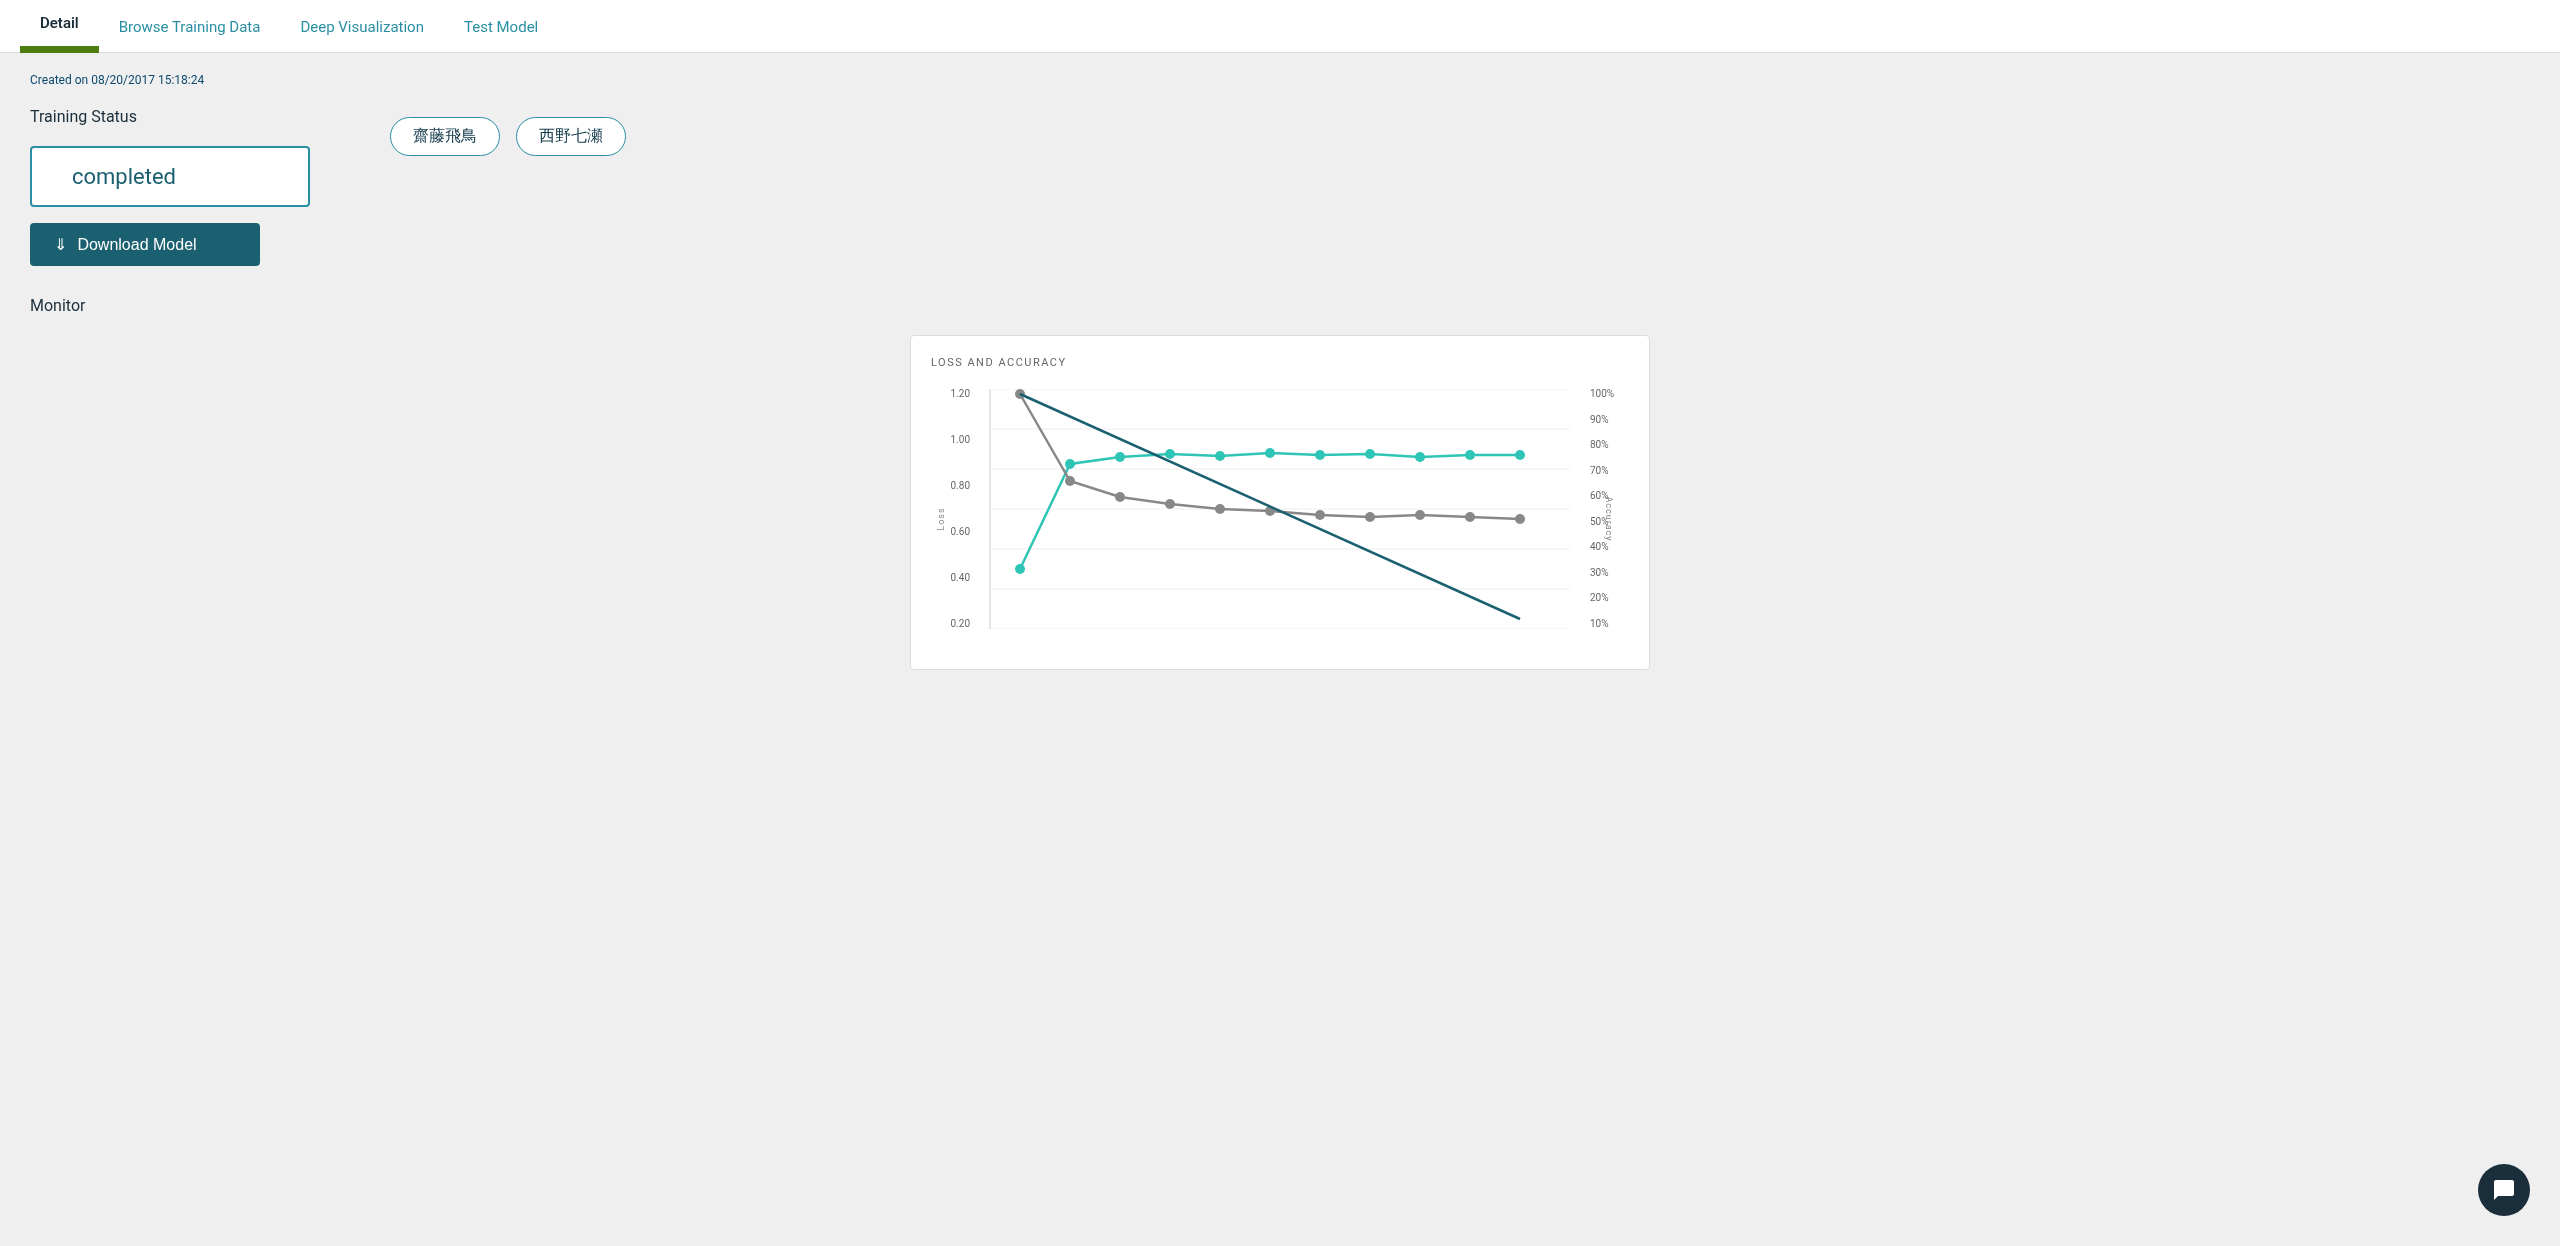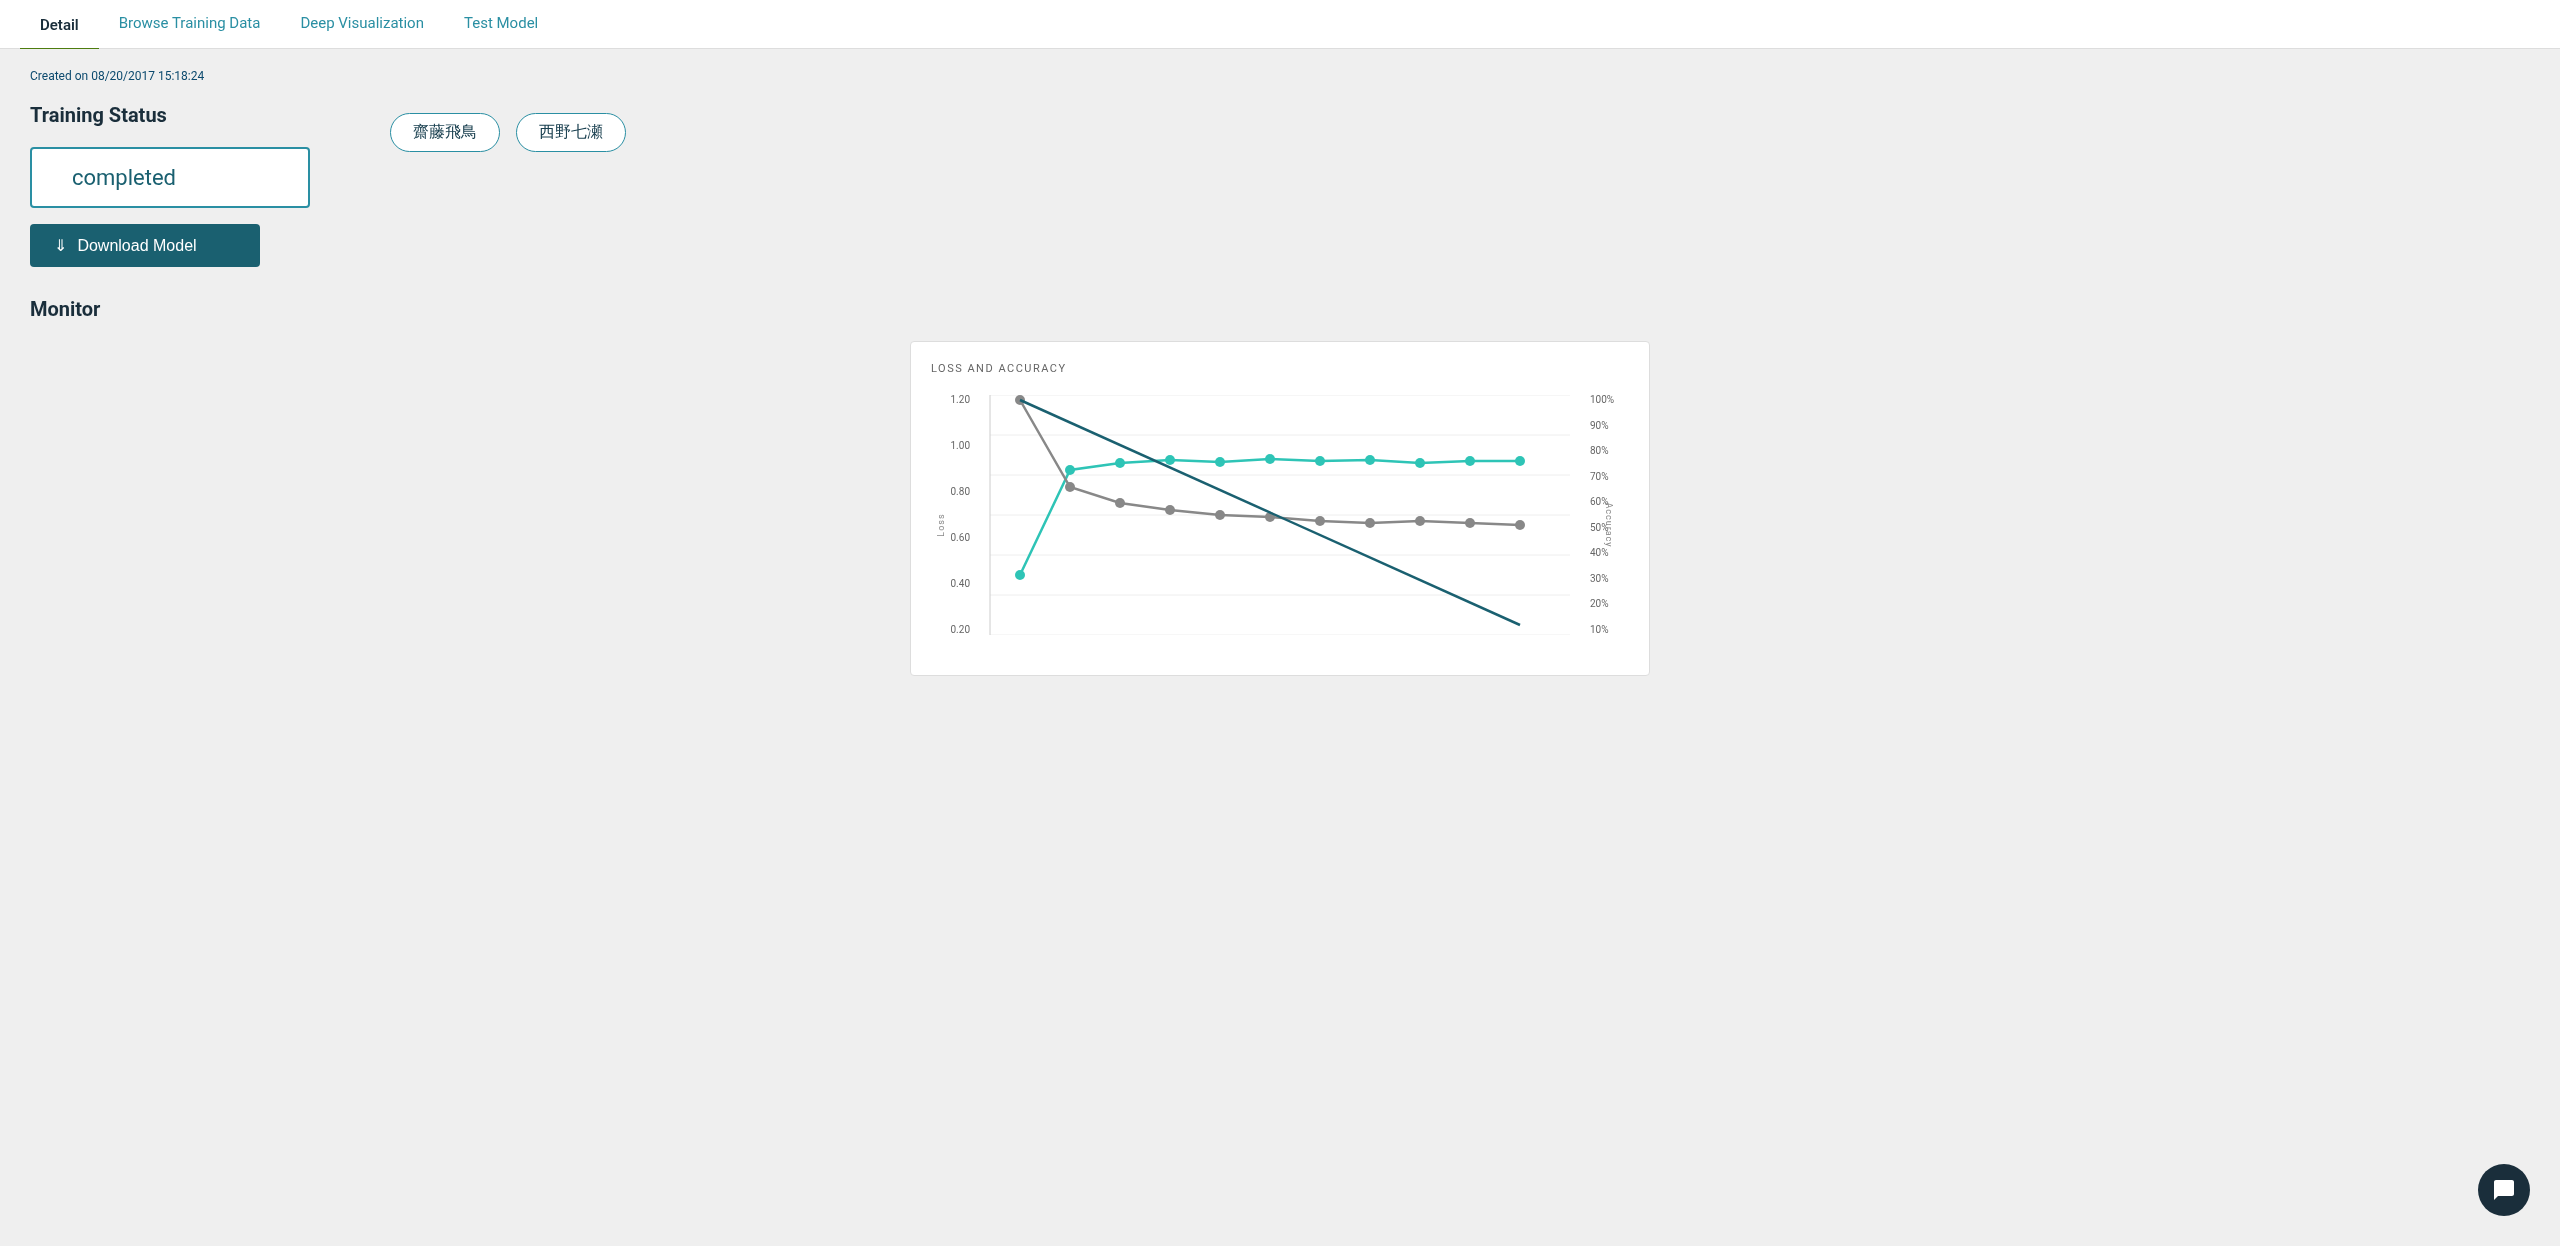--- a/index.html
+++ b/index.html
@@ -28,21 +28,21 @@
       padding: 14px 20px;
       font-size: 15px;
       cursor: pointer;
       color: #2a8fa3;
       border-bottom: 3px solid transparent;
       margin-bottom: -1px;
     }
     .tab-item.active {
       color: #1a2e3b;
       font-weight: 600;
-      border-bottom: 1px solid #4d7c0f;
+      border-bottom: 7px solid #4d7c0f;
       background: #fff;
     }
 
     
     .content-area {
       padding: 20px 30px;
     }
 
     .created-label {
       font-size: 12px;
@@ -60,22 +60,22 @@
     .col-left {
       flex: 0 0 auto;
       min-width: 320px;
     }
 
     .col-right {
       flex: 1;
     }
 
     .section-title {
-      font-size: 20px;
-      font-weight: 700;
+      font-size: 16px;
+      font-weight: 400;
       color: #1a2e3b;
       margin-bottom: 20px;
     }
 
     
     .status-box {
       border: 2px solid #2a8fa3;
       border-radius: 4px;
       padding: 16px 40px;
       text-align: left;

